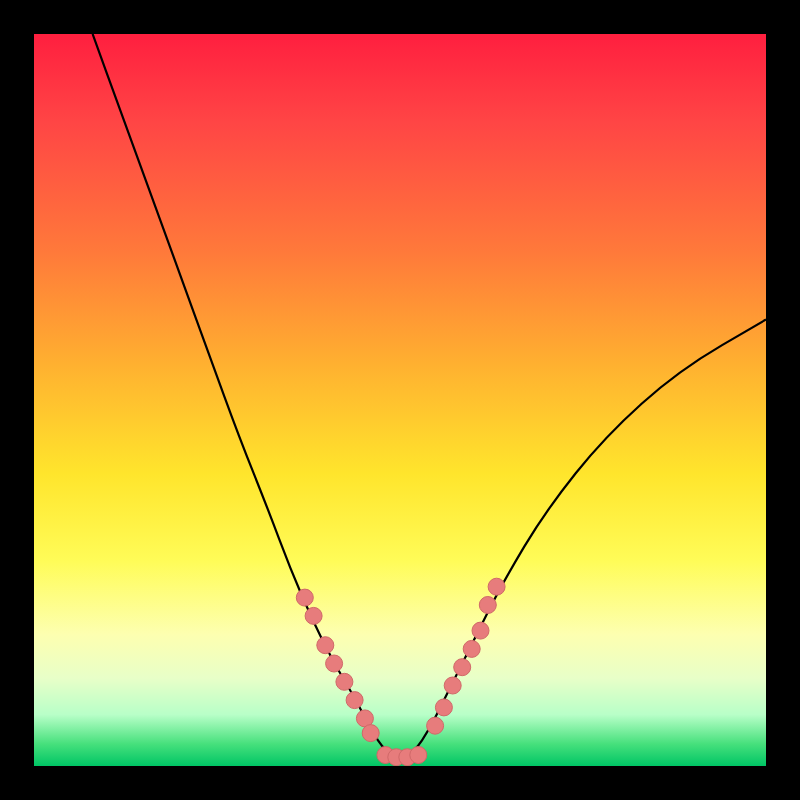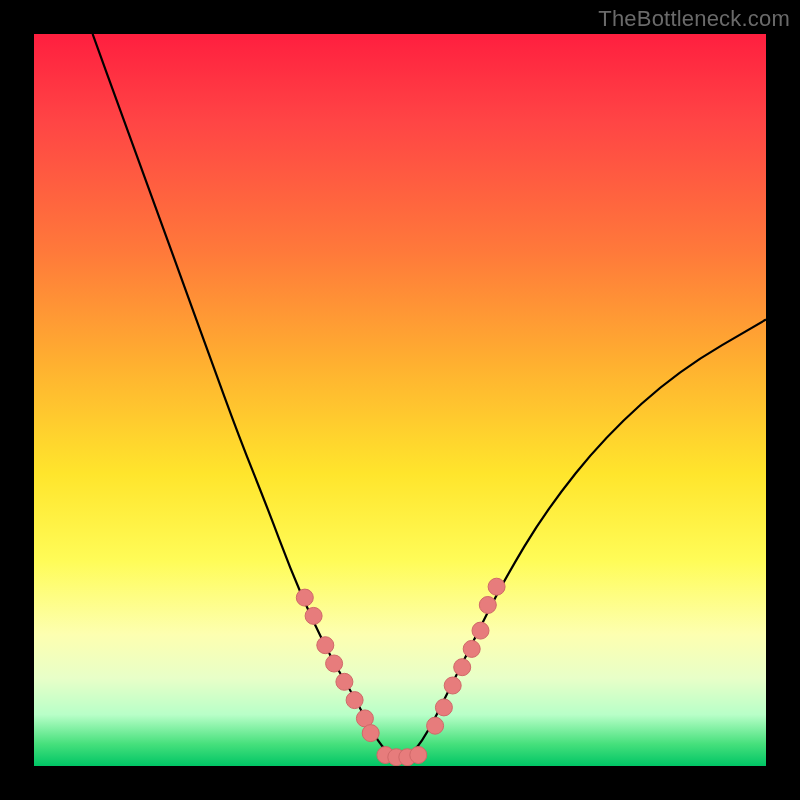--- a/index.html
+++ b/index.html
@@ -51,21 +51,20 @@
     left: 0;
     top: 0;
     width: 732px;
     height: 732px;
   }
 </style>
 </head>
 <body>
 
 <div class="frame">
-  <div class="watermark">TheBottleneck.com</div>
   <div class="plot">
     <svg class="curve" viewBox="0 0 732 732" preserveAspectRatio="none">
       <path id="curve-path" fill="none" stroke="#000000" stroke-width="2.2" d="M 58.6 0.0 Q 58.6 0.0 73.2 40.3 Q 87.8 80.5 102.5 120.8 Q 117.1 161.0 131.8 201.3 Q 146.4 241.6 161.0 281.8 Q 175.7 322.1 190.3 362.3 Q 205.0 402.6 219.6 439.2 Q 234.2 475.8 245.2 505.1 Q 256.2 534.4 267.2 560.0 Q 278.2 585.6 289.1 607.6 Q 300.1 629.5 311.1 647.8 Q 322.1 666.1 329.4 680.8 Q 336.7 695.4 344.0 706.4 Q 351.4 717.4 358.7 721.0 Q 366.0 724.7 373.3 721.0 Q 380.6 717.4 388.0 706.4 Q 395.3 695.4 402.6 680.8 Q 409.9 666.1 424.6 636.8 Q 439.2 607.6 453.8 578.3 Q 468.5 549.0 490.4 512.4 Q 512.4 475.8 541.7 439.2 Q 571.0 402.6 607.6 369.7 Q 644.2 336.7 688.1 311.1 T 732.0 285.5"></path>
       <g id="markers">
           <circle cx="270.8" cy="563.6" r="8.5" fill="#e77c7c" stroke="#d06868" stroke-width="1"></circle>
           <circle cx="279.6" cy="581.9" r="8.5" fill="#e77c7c" stroke="#d06868" stroke-width="1"></circle>
           <circle cx="291.3" cy="611.2" r="8.5" fill="#e77c7c" stroke="#d06868" stroke-width="1"></circle>
           <circle cx="300.1" cy="629.5" r="8.5" fill="#e77c7c" stroke="#d06868" stroke-width="1"></circle>
           <circle cx="310.4" cy="647.8" r="8.5" fill="#e77c7c" stroke="#d06868" stroke-width="1"></circle>
           <circle cx="320.6" cy="666.1" r="8.5" fill="#e77c7c" stroke="#d06868" stroke-width="1"></circle>

